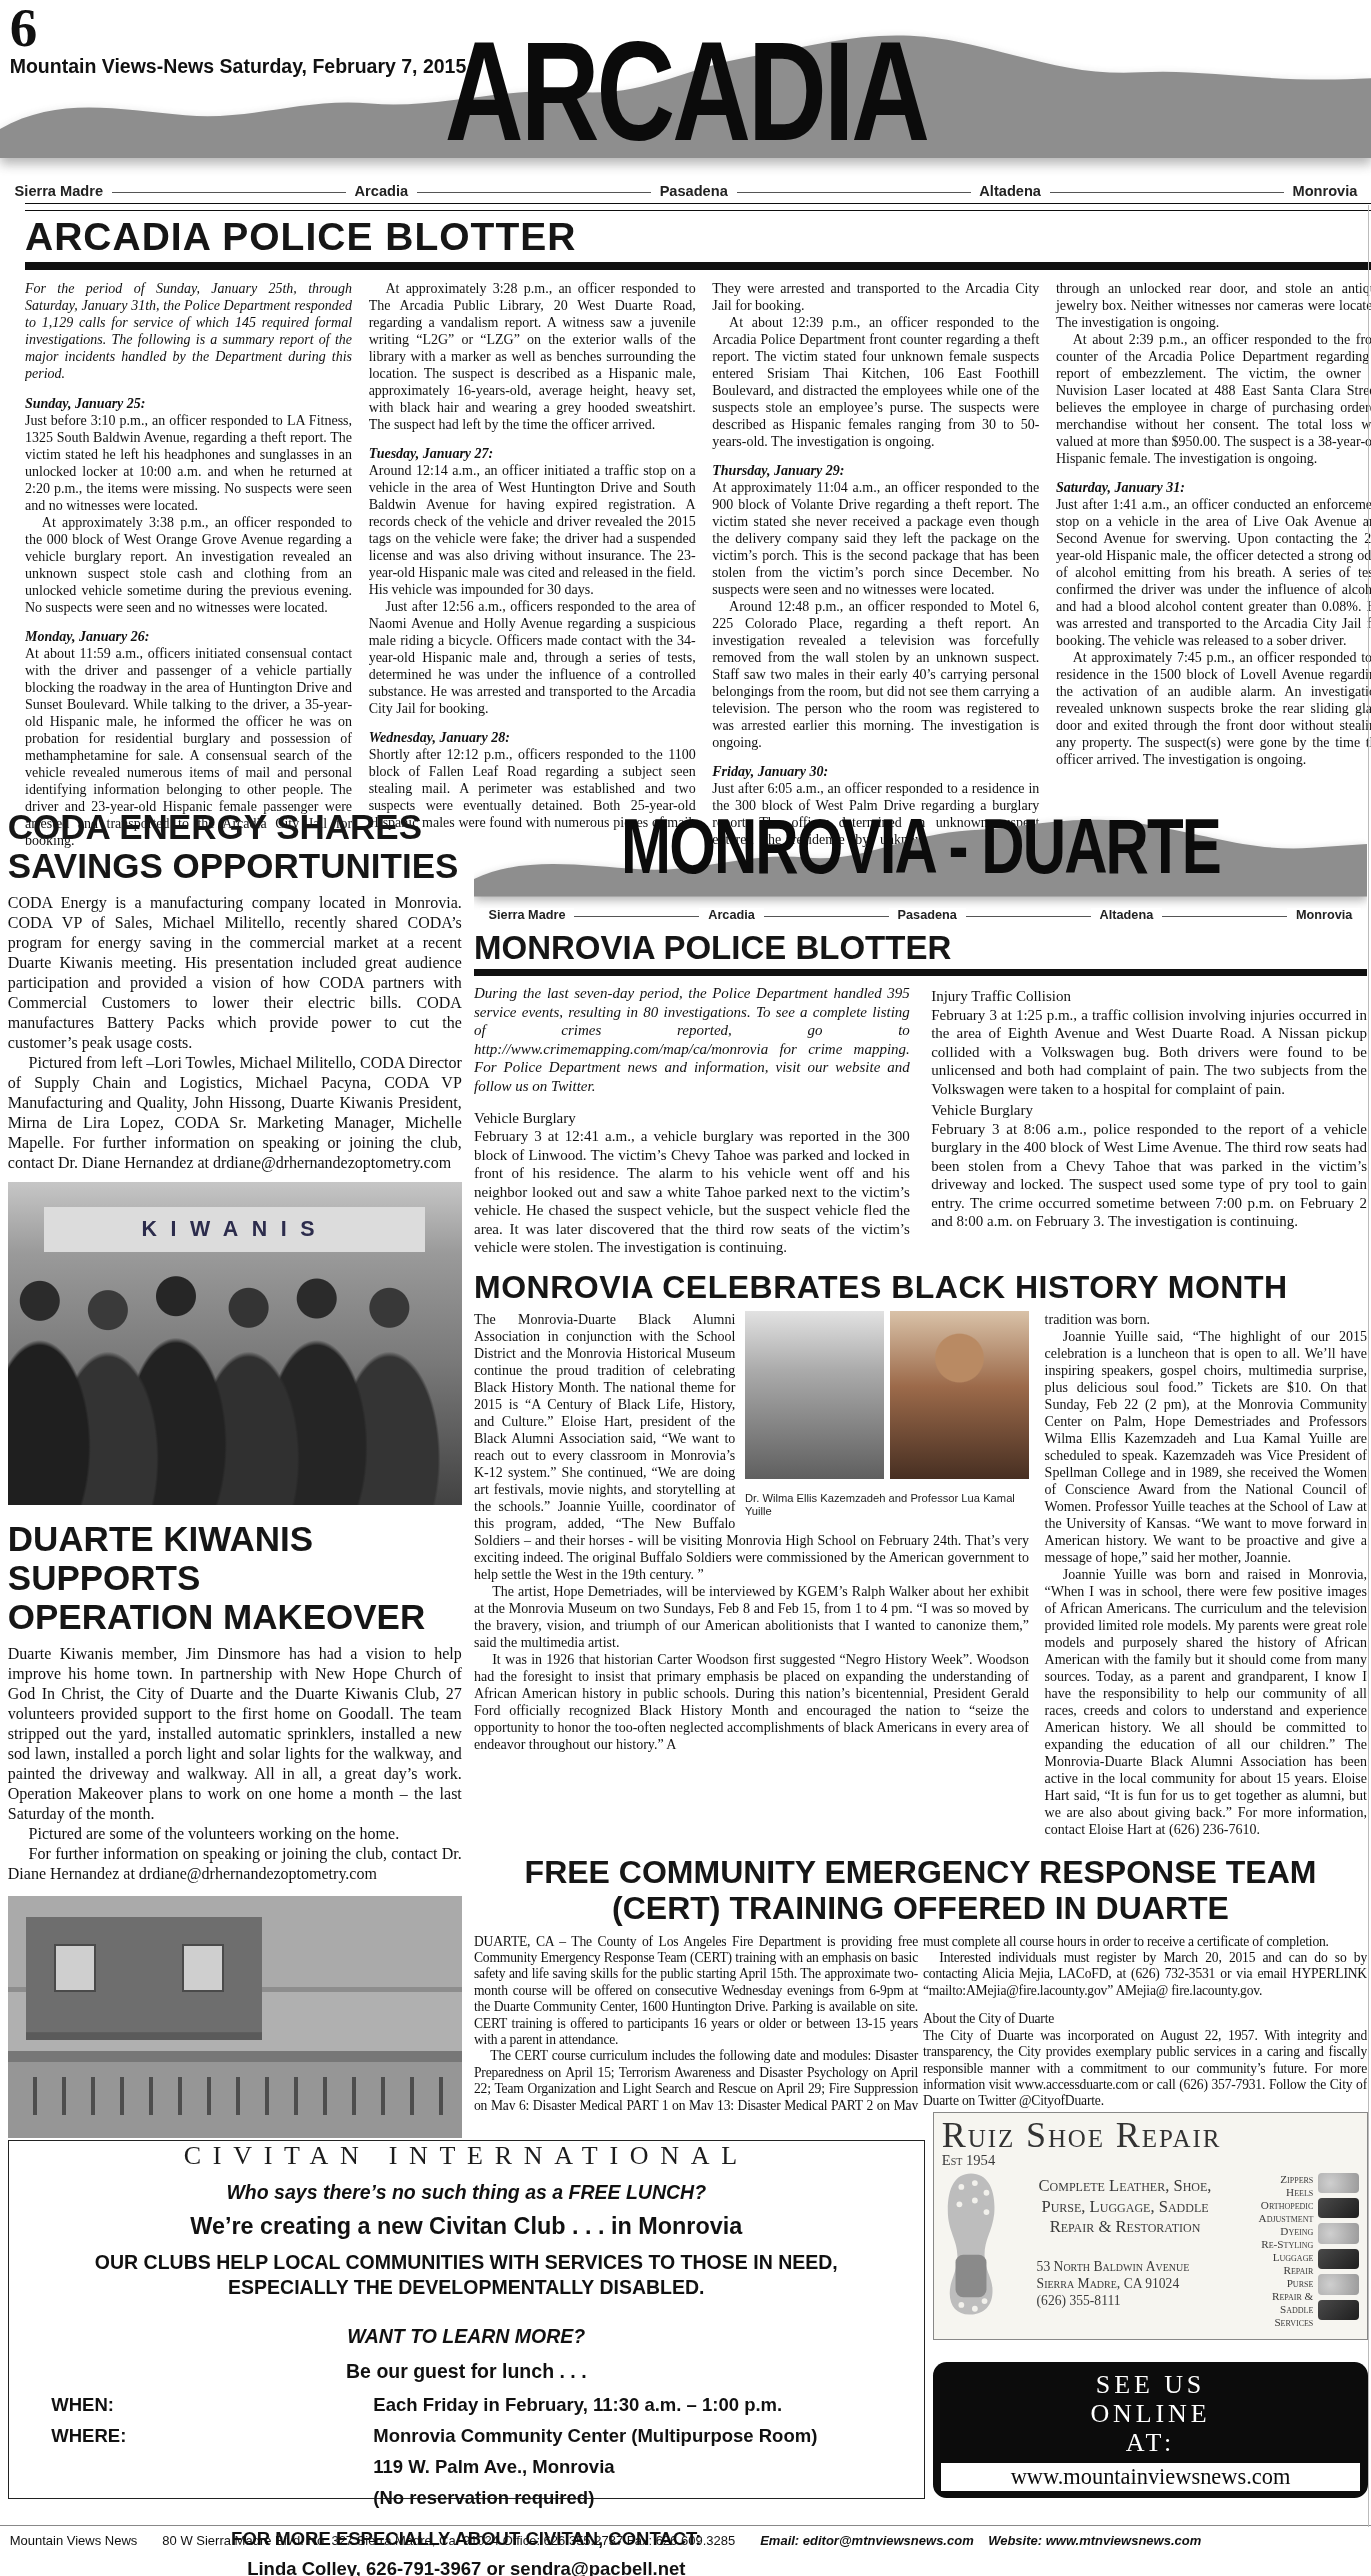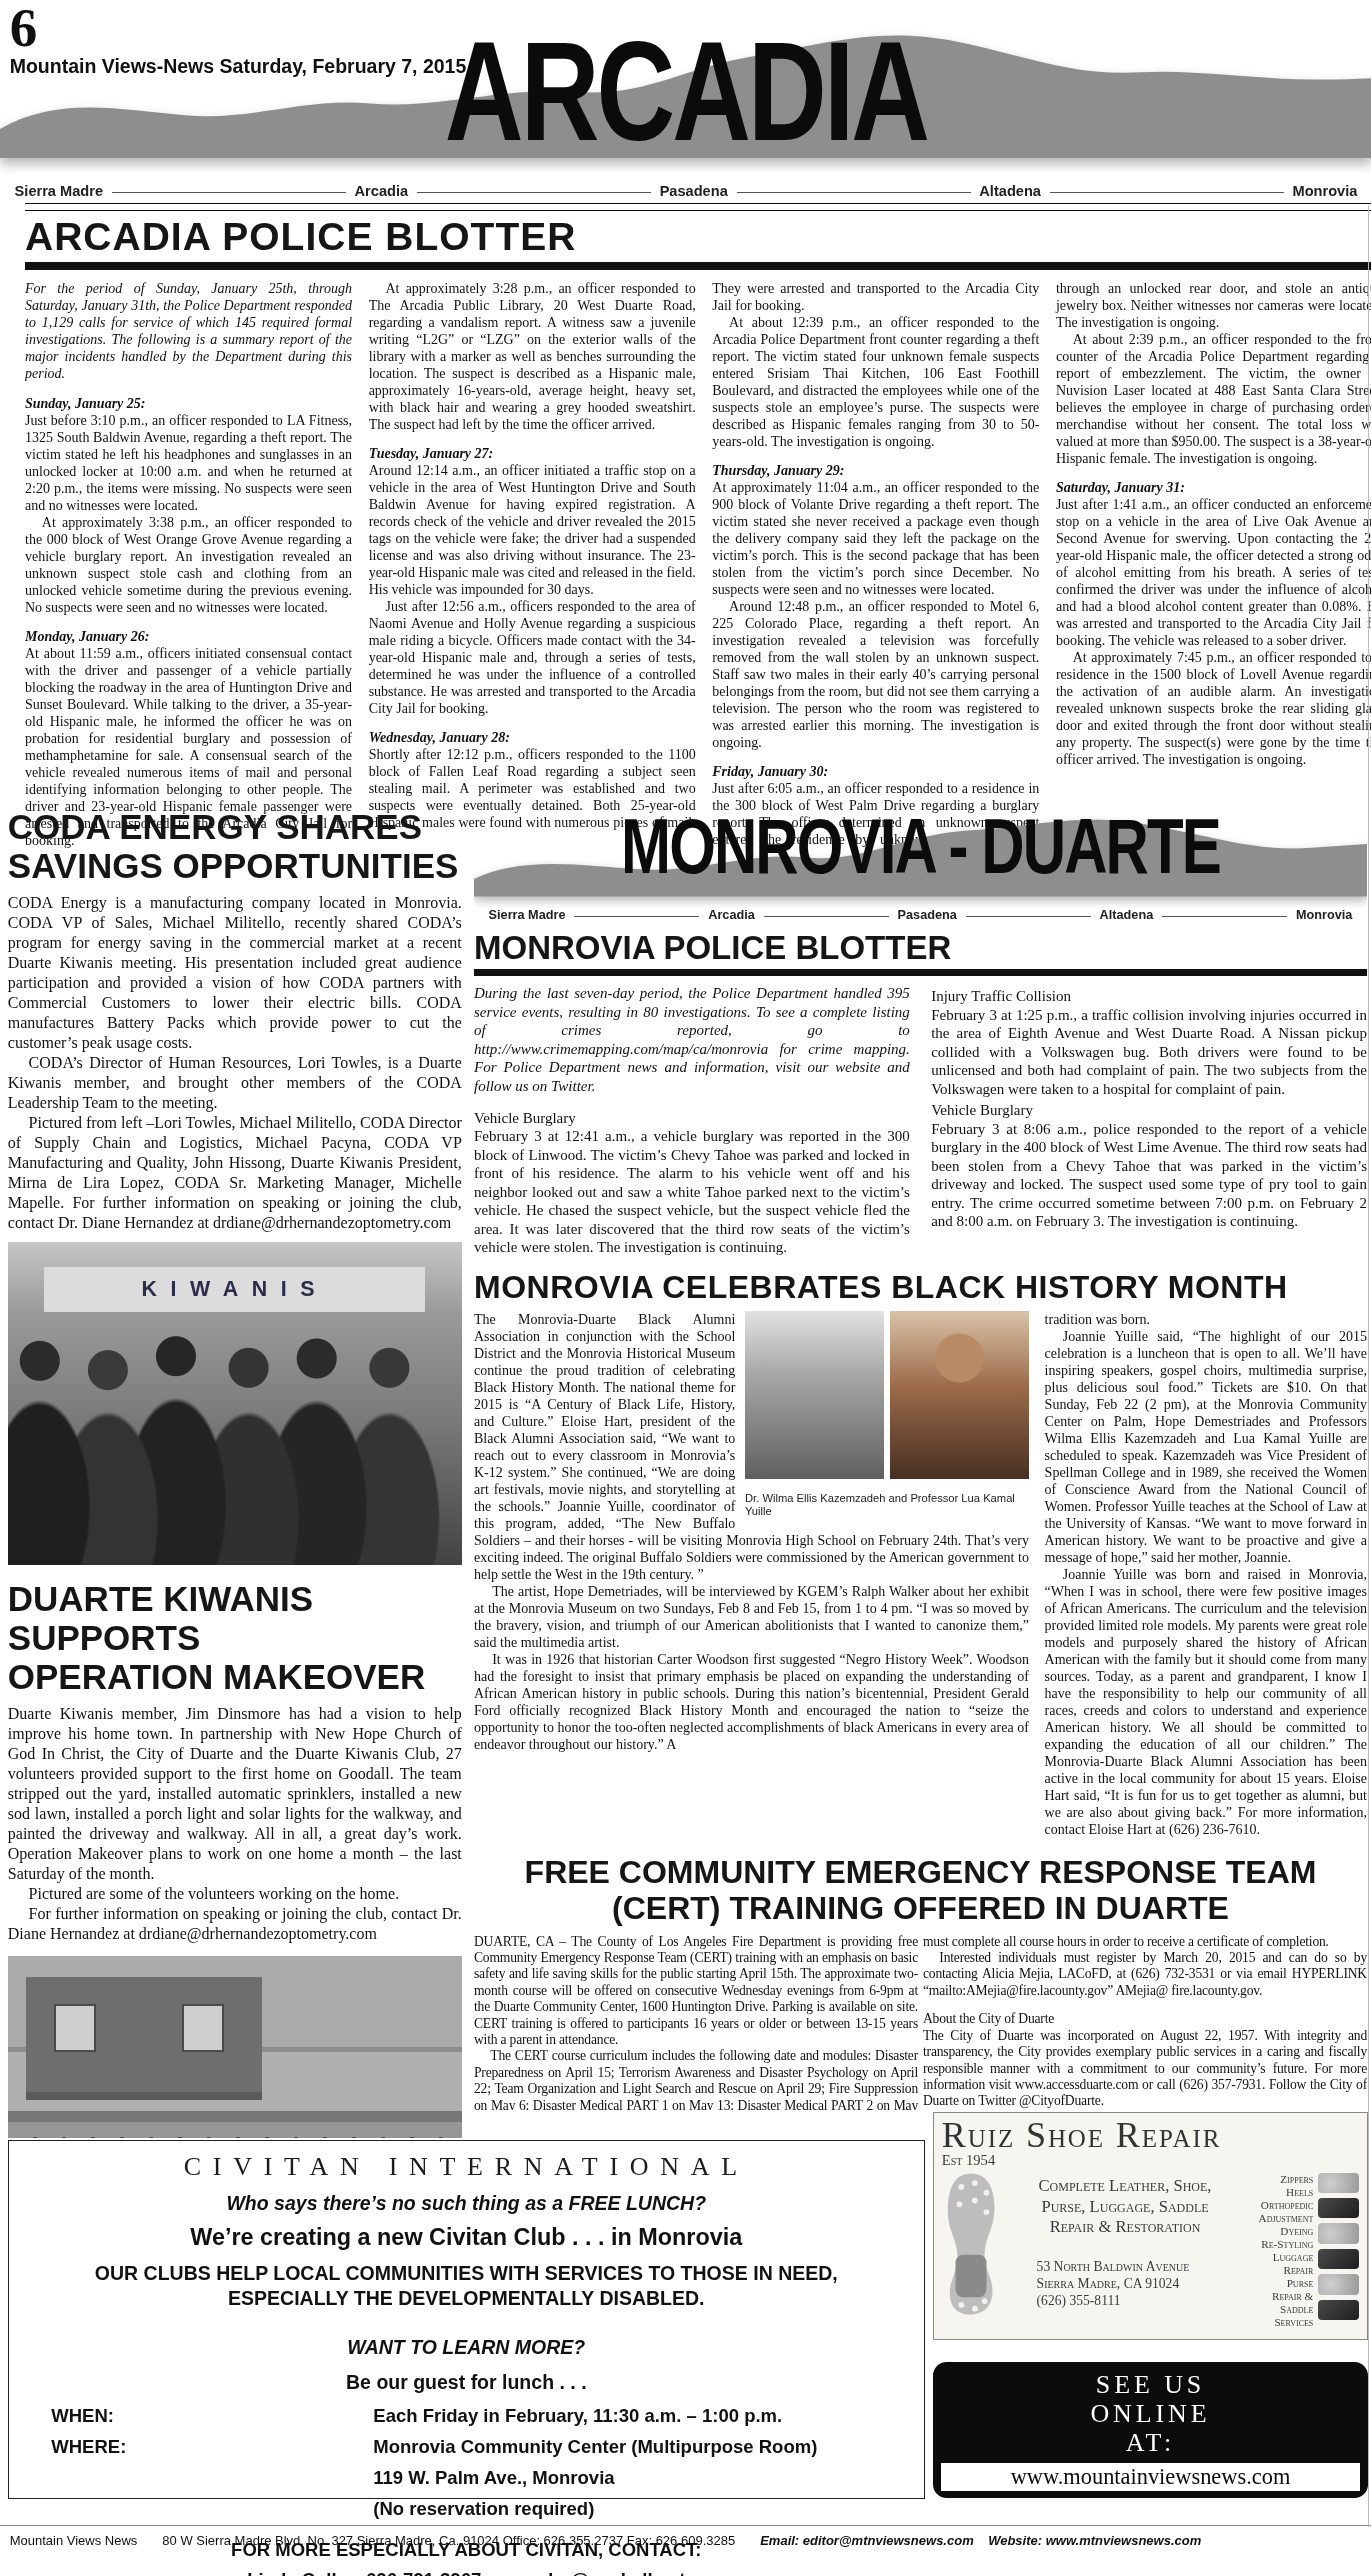--- a/index.html
+++ b/index.html
@@ -107,21 +107,21 @@
   #portrait-2{background:radial-gradient(circle 25px at 50% 28%,#b98a63 95%,transparent),linear-gradient(180deg,#d9c2a8,#9c6a4a 45%,#472f22);}
   #bh-photos .caption{font-family:"Liberation Sans",sans-serif;font-size:11.2px;line-height:12.7px;margin-top:13px;color:#222;text-align:left;}
 
   #cert{margin-top:15.6px;}
   #cert h2.sec{font-size:32px;line-height:36px;margin:0;}
   #cert .twocol{display:flex;gap:5px;font-size:13.6px;line-height:16.4px;letter-spacing:-0.2px;margin-top:7.8px;}
   #cert .twocol > div{flex:1;}
 
   
   #civitan-ad{position:absolute;left:7.8px;top:2140px;width:917px;height:359px;border:1.9px solid #222;
-        font-family:"Liberation Sans",sans-serif;text-align:center;padding:11px 25px;box-sizing:border-box;}
+        font-family:"Liberation Sans",sans-serif;text-align:center;padding:0 25px;box-sizing:border-box;}
   #civitan-ad .civ-title{font-family:"Liberation Serif",serif;font-size:26px;letter-spacing:11.7px;color:#1c1c1c;}
   #civitan-ad .tagline{font-size:19.5px;font-weight:700;font-style:italic;margin-top:9.7px;}
   #civitan-ad .line2{font-size:23.4px;font-weight:700;margin-top:9.7px;}
   #civitan-ad .line3{font-size:19.5px;font-weight:700;margin-top:9.7px;line-height:25px;}
   #civitan-ad .learn{font-size:19.5px;font-weight:700;font-style:italic;margin-top:25px;}
   #civitan-ad .guest{font-size:19.5px;font-weight:700;margin-top:11.7px;}
   #civitan-ad .sched{display:grid;grid-template-columns:322px 1fr;text-align:left;font-size:18.5px;font-weight:700;
         margin-top:11.7px;row-gap:8.8px;padding-left:17.5px;}
   #civitan-ad .contact-head{font-size:18.5px;font-weight:700;margin-top:19.5px;}
   #civitan-ad .contact-line{font-size:18.5px;font-weight:700;margin-top:7.8px;}
@@ -221,21 +221,20 @@
   </section>
 
   <aside id="left-col">
     <h2 class="sec two-line">
       <span style="display:block">CODA ENERGY SHARES</span>
       <span style="display:block">SAVINGS OPPORTUNITIES</span>
     </h2>
     <div class="prose">
 
     <p>CODA Energy is a manufacturing company located in Monrovia. CODA VP of Sales, Michael Militello, recently shared CODA’s program for energy saving in the commercial market at a recent Duarte Kiwanis meeting.  His presentation included great audience participation and provided a vision of how CODA partners with Commercial Customers to lower their electric bills.  CODA manufactures Battery Packs which provide power to cut the customer’s peak usage costs.</p>
-        <p>CODA’s Director of Human Resources, Lori Towles, is a Duarte Kiwanis member, and brought other members of the CODA Leadership Team to the meeting.</p>
         <p>Pictured from left –Lori Towles, Michael Militello, CODA Director of Supply Chain and Logistics, Michael Pacyna, CODA VP Manufacturing and Quality, John Hissong, Duarte Kiwanis President, Mirna de Lira Lopez, CODA Sr. Marketing Manager, Michelle Mapelle. For further information on speaking or joining the club, contact Dr. Diane Hernandez at drdiane@drhernandezoptometry.com</p>
       </div>
     <div class="photo" id="photo-coda">
       <div class="banner-strip">KIWANIS</div>
       <div class="crowd"></div>
     </div>
     <h2 class="sec two-line" style="margin-top:13.6px">
       <span style="display:block">DUARTE KIWANIS SUPPORTS</span>
       <span style="display:block">OPERATION MAKEOVER</span>
     </h2>

